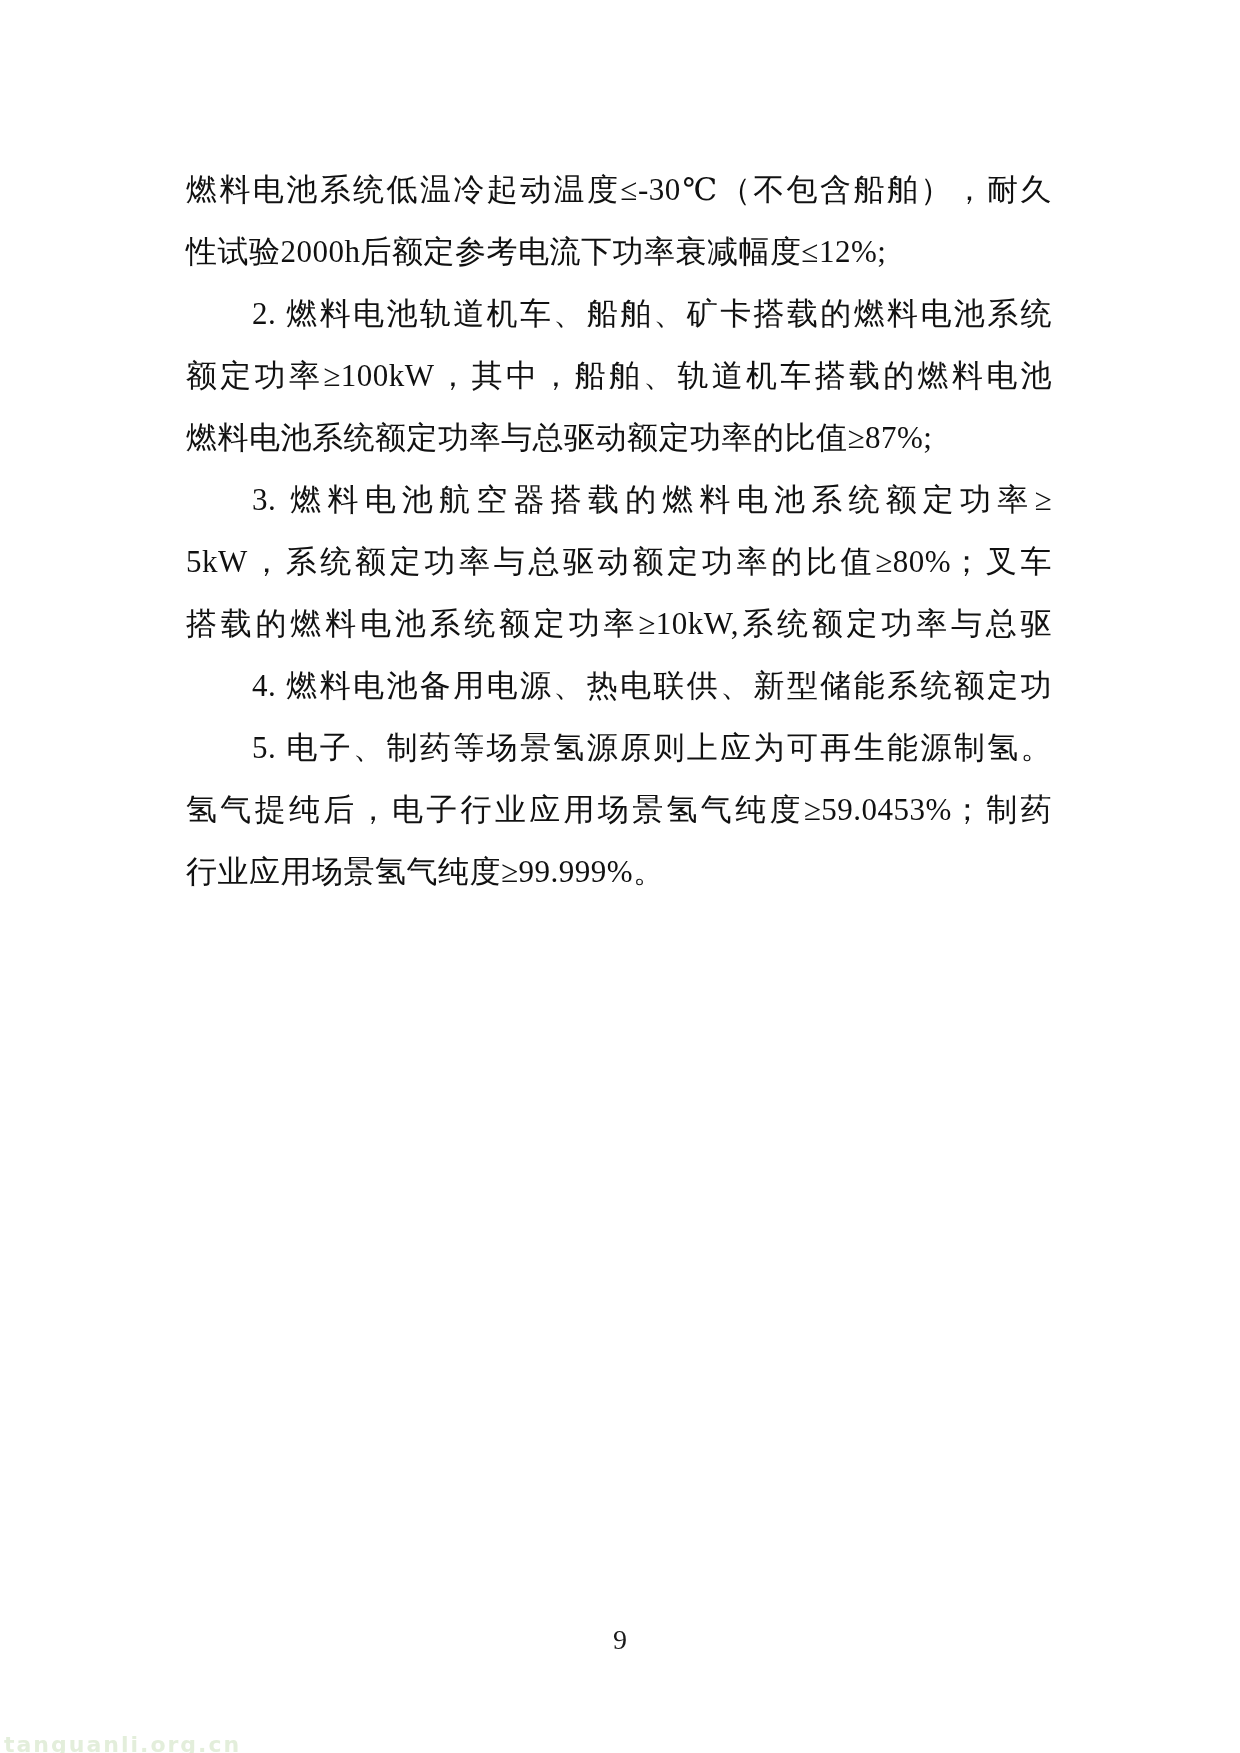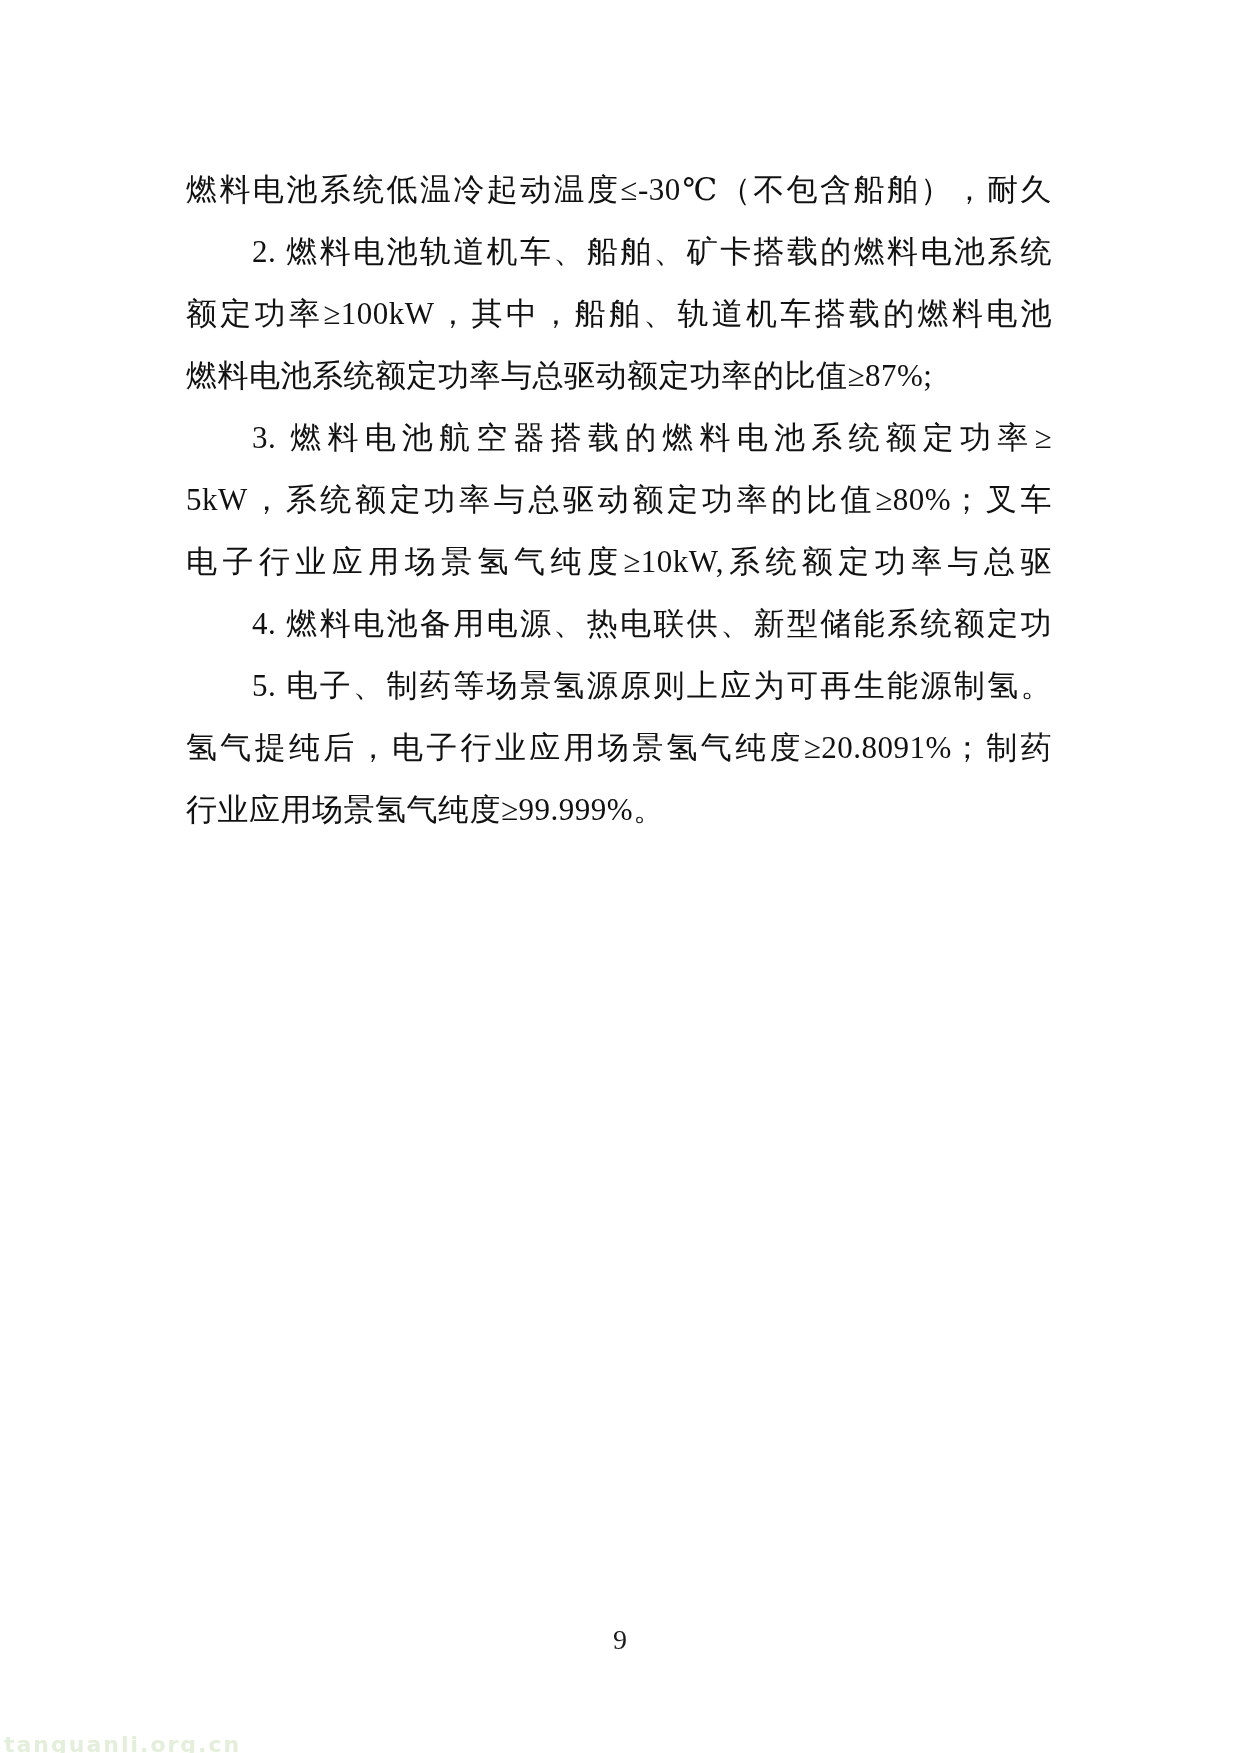--- a/index.html
+++ b/index.html
@@ -62,26 +62,27 @@
     color: #e3eedb;
     user-select: none;
   }
 </style>
 </head>
 <body>
 
 <div class="page">
   <div class="text-block" id="text-block">
       <div class="line justify">燃料电池系统低温冷起动温度≤-30℃（不包含船舶），耐久</div>
+      <div class="line">性试验2000h后额定参考电流下功率衰减幅度≤12%;</div>
       <div class="line justify indent">2. 燃料电池轨道机车、船舶、矿卡搭载的燃料电池系统</div>
       <div class="line justify">额定功率≥100kW，其中，船舶、轨道机车搭载的燃料电池</div>
       <div class="line">燃料电池系统额定功率与总驱动额定功率的比值≥87%;</div>
       <div class="line justify indent">3. 燃料电池航空器搭载的燃料电池系统额定功率≥</div>
       <div class="line justify">5kW，系统额定功率与总驱动额定功率的比值≥80%；叉车</div>
-      <div class="line justify">电子行业应用场景氢气纯度≥10kW,系统额定功率与总驱</div>
+      <div class="line justify">搭载的燃料电池系统额定功率≥10kW,系统额定功率与总驱</div>
       <div class="line justify indent">4. 燃料电池备用电源、热电联供、新型储能系统额定功</div>
       <div class="line justify indent">5. 电子、制药等场景氢源原则上应为可再生能源制氢。</div>
-      <div class="line justify">氢气提纯后，电子行业应用场景氢气纯度≥20.8091%；制药</div>
+      <div class="line justify">氢气提纯后，电子行业应用场景氢气纯度≥59.0453%；制药</div>
       <div class="line">行业应用场景氢气纯度≥99.999%。</div>
     </div>
   <div class="page-number">9</div>
   <div class="watermark">tanguanli.org.cn</div>
 </div>
 
 </body></html>

